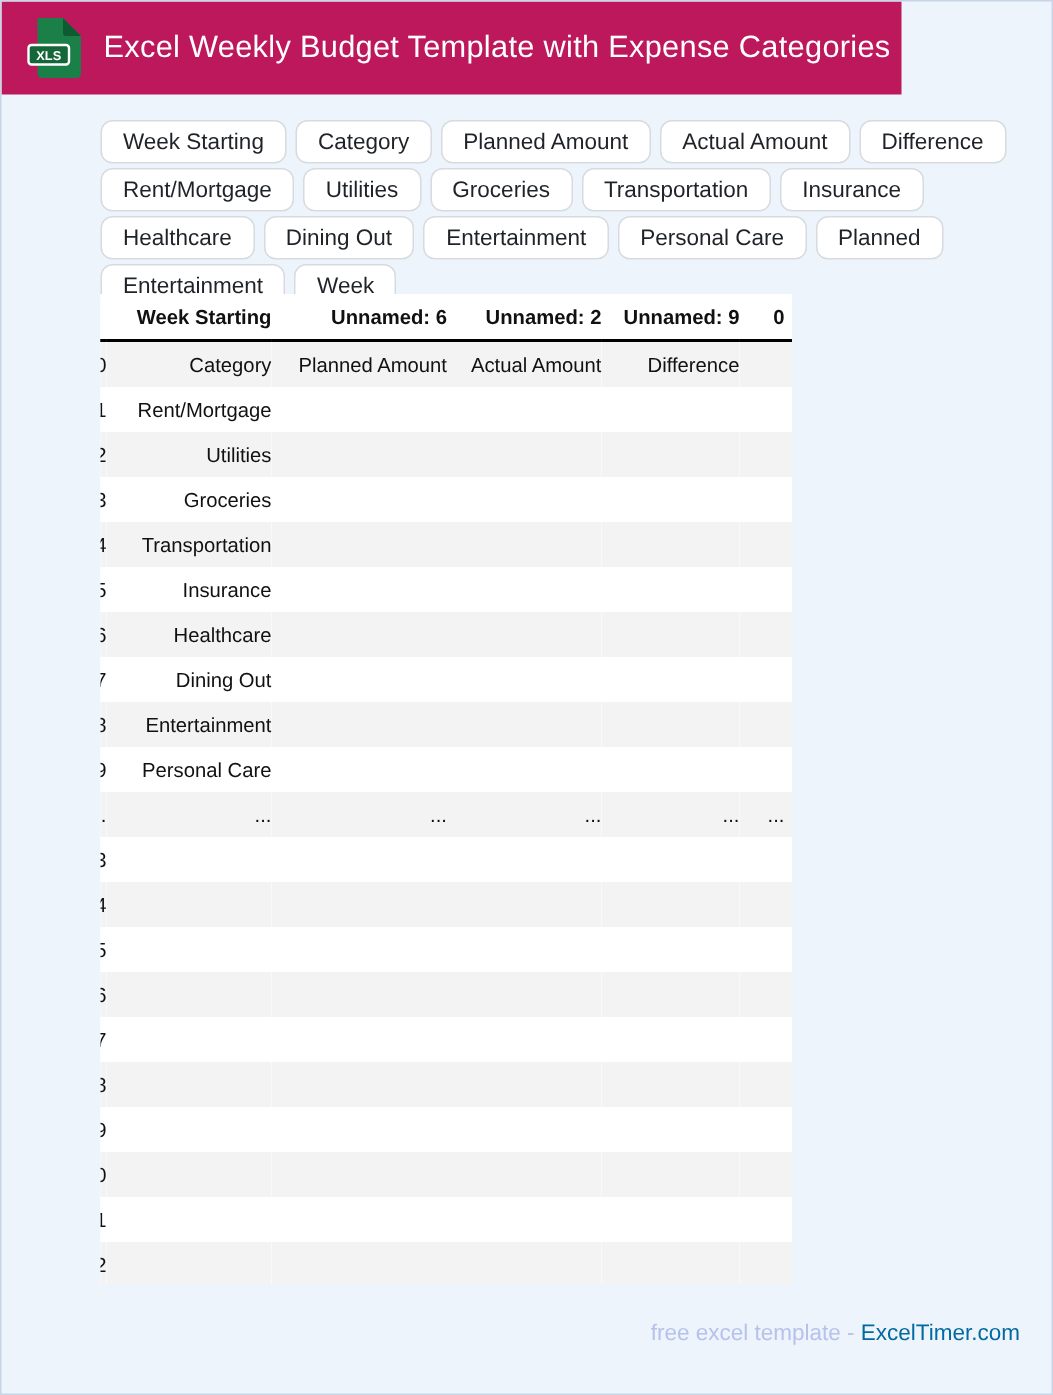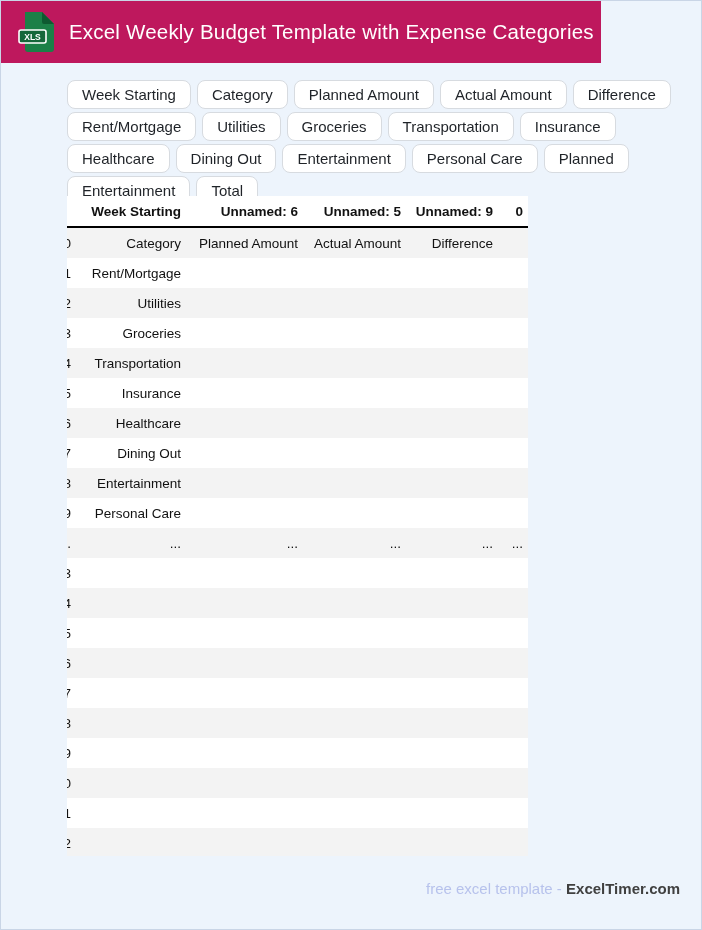--- a/index.html
+++ b/index.html
@@ -72,21 +72,21 @@
   table.df td.last, table.df th.last{padding-right:5px;}
   table.df tbody tr:nth-child(odd){background:#F3F3F3;}
   table.df tbody tr:nth-child(even){background:#ffffff;}
   
   .footer{
     position:absolute;right:21px;top:879px;
     font-size:15px;
     white-space:nowrap;
   }
   .footer .footer-prefix{color:#B7C2EC;}
-  .footer .footer-brand{color:#404040;font-weight:bold;}
+  .footer .footer-brand{color:#0369a1;font-weight:normal;}
 </style>
 </head>
 <body>
 
 <div class="page">
 
   <div class="header-band">
     <svg class="xls-icon" viewBox="0 0 40 42" xmlns="http://www.w3.org/2000/svg">
       <path d="M7 1 h17 l12 12 v25 a3 3 0 0 1 -3 3 H10 a3 3 0 0 1 -3 -3 Z" fill="#1B8047"></path>
       <path d="M24 1 l12 12 h-10 a2 2 0 0 1 -2 -2 Z" fill="#0E5A31"></path>
@@ -106,39 +106,39 @@
       <span class="chip">Utilities</span>
       <span class="chip">Groceries</span>
       <span class="chip">Transportation</span>
       <span class="chip">Insurance</span>
       <span class="chip">Healthcare</span>
       <span class="chip">Dining Out</span>
       <span class="chip">Entertainment</span>
       <span class="chip">Personal Care</span>
       <span class="chip">Planned</span>
       <span class="chip">Entertainment</span>
-      <span class="chip">Total</span>
+      <span class="chip">Week</span>
     </div>
 
   <div class="table-clip">
     <table class="df">
       <colgroup>
         <col style="width:16px">
           <col style="width:110px">
           <col style="width:117px">
         <col style="width:103px">
           <col style="width:92px">
           <col style="width:35px">
       </colgroup>
       <thead>
           <tr>
             <th></th>
             <th>Week Starting</th>
             <th>Unnamed: 6</th>
-            <th>Unnamed: 5</th>
+            <th>Unnamed: 2</th>
             <th>Unnamed: 9</th>
             <th class="last">0</th>
           </tr>
         </thead>
       <tbody>
           <tr>
             <td>0</td>
             <td>Category</td>
             <td>Planned Amount</td>
             <td>Actual Amount</td>

